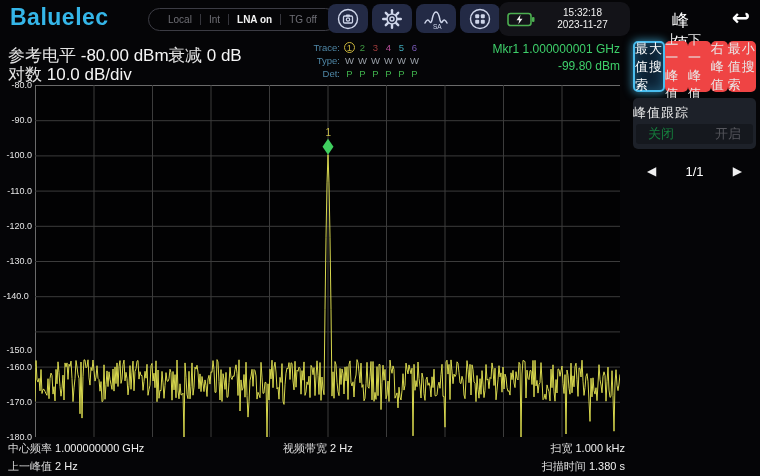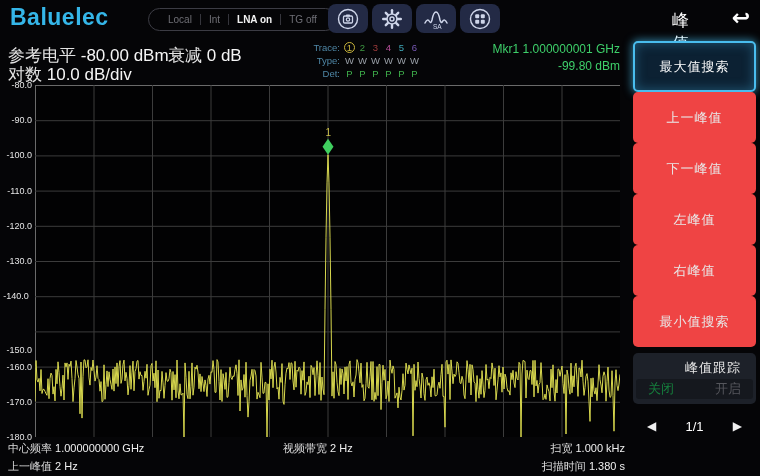--- a/index.html
+++ b/index.html
@@ -53,21 +53,21 @@
   .sidebar { position:absolute; left:633px; top:41px; width:123px;
              display:flex; flex-direction:column; gap:6px; }
   .sbtn { height:51px; background:#ef4444; border-radius:5px;
           display:flex; align-items:center; justify-content:center;
           font-size:13px; color:#e8e8e8; letter-spacing:1px; }
   .sbtn.sel { background:#0c2133; border:2px solid #49bdee; color:#fff;
               box-shadow:0 0 8px 1px rgba(70,190,240,.65), inset 0 0 12px rgba(70,190,240,.35); }
   .sbtn-toggle { height:51px; background:#1d2129; border-radius:5px; font-size:13px;
                  display:flex; flex-direction:column; justify-content:space-between;
                  padding:6px 0 5px; }
-  .tg-title { text-align:center; letter-spacing:1px; color:#e8e8e8;padding-left:37px; }
+  .tg-title { text-align:left; letter-spacing:1px; color:#e8e8e8; }
   .tg-row { display:flex; justify-content:space-between; padding:0 12px;
             background:#15181e; margin:0 3px; border-radius:3px; line-height:20px; }
   .tg-off { color:#15803d; }
   .tg-on { color:#55565c; }
   .pager { height:28px; display:flex; align-items:center; justify-content:space-between;
            padding:0 14px; font-size:13px; color:#fff; margin-top:2px; }
   .pager .arrow { font-size:12px; color:#f0f0f0; }
   svg { display:block; }
 </style>
 </head>
@@ -116,20 +116,31 @@
   <div class="iconbtn" style="left:460px">
     <svg width="24" height="24" viewBox="0 0 24 24">
       <circle cx="12" cy="12" r="9.5" fill="none" stroke="#cfd6ea" stroke-width="1.4"></circle>
       <rect x="7.2" y="7.2" width="4" height="4" rx="1" fill="#cfd6ea"></rect>
       <rect x="12.8" y="7.2" width="4" height="4" rx="1" fill="#cfd6ea"></rect>
       <rect x="7.2" y="12.8" width="4" height="4" rx="1" fill="#cfd6ea"></rect>
       <rect x="12.8" y="12.8" width="4" height="4" rx="1" fill="#cfd6ea"></rect>
     </svg>
   </div>
 
+  <div class="statuspanel">
+    <svg width="28" height="15" viewBox="0 0 28 15">
+      <rect x="1" y="1.5" width="23" height="12" rx="2.5" fill="none" stroke="#4caf50" stroke-width="1.6"></rect>
+      <rect x="25" y="5" width="2.5" height="5" rx="1" fill="#4caf50"></rect>
+      <polygon points="13.5,2.8 9.5,8.2 12.3,8.2 11.3,12.2 15.5,6.8 12.8,6.8" fill="#f2f2f2"></polygon>
+    </svg>
+    <div class="clock">
+      <div>15:32:18</div>
+      <div>2023-11-27</div>
+    </div>
+  </div>
 
   <div class="page-title">峰值</div>
   <div class="backbtn">
     <span>↩</span>
   </div>
 </div>
 
 <div class="param" style="left:8px; top:44px">
   <span>参考电平</span>
   <b>-80.00 dBm</b>
@@ -238,25 +249,24 @@
 <div class="fitem fright" style="right:135px; top:441px">
   <span>扫宽</span>
   <b>1.000 kHz</b>
 </div>
 <div class="fitem fright" style="right:135px; top:459px">
   <span>扫描时间</span>
   <b>1.380 s</b>
 </div>
 
 <div class="sidebar">
-  <div id="sbtns" style="display:flex; flex-direction:column; ">
+  <div id="sbtns" style="display:flex; flex-direction:row; ">
       <div class="sbtn sel">最大值搜索</div>
       <div class="sbtn">上一峰值</div>
       <div class="sbtn">下一峰值</div>
-      <div class="sbtn">左峰值</div>
       <div class="sbtn">右峰值</div>
       <div class="sbtn">最小值搜索</div>
     </div>
   <div class="sbtn-toggle">
     <div class="tg-title">峰值跟踪</div>
     <div class="tg-row">
       <span class="tg-off">关闭</span>
       <span class="tg-on">开启</span>
     </div>
   </div>

